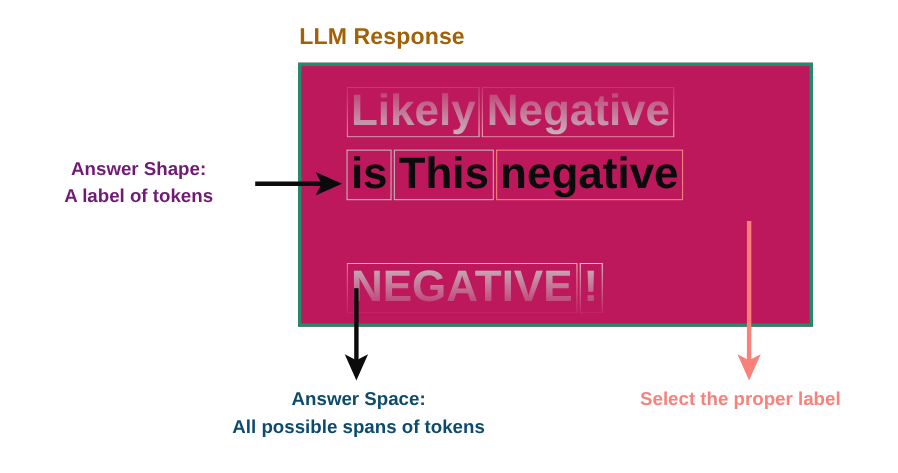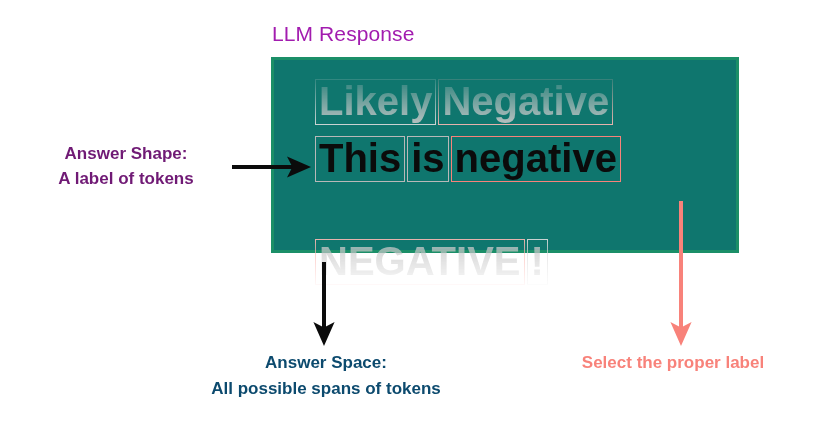--- a/index.html
+++ b/index.html
@@ -15,37 +15,37 @@
     font-family: "Liberation Sans", sans-serif;
     -webkit-font-smoothing: antialiased;
   }
 
   
   #llm-response-caption {
     position: absolute;
     left: 272px;
     top: 22px;
     font-size: 21px;
-    font-weight: normal;
-    color: #a21caf;
+    font-weight: bold;
+    color: #a16207;
     letter-spacing: 0.1px;
     white-space: nowrap;
     text-align: right;
   }
 
   
   #response-box {
     position: absolute;
     left: 271px;
     top: 57px;
     width: 468px;
-    height: 196px;
+    height: 240px;
     border: 3px solid #1b8f68;
     box-sizing: border-box;
-    background: #0f766e;
+    background: #be185d;
   }
 
   
   .token-row {
     position: absolute;
     left: 41px;
     display: flex;
     align-items: flex-start;
     white-space: nowrap;
   }
@@ -142,22 +142,22 @@
 <div id="llm-response-caption">LLM Response</div>
 
 <div id="response-box">
 
   <div class="token-row ghost" id="row-alt-top">
     <span class="token">Likely</span>
     <span class="token red last">Negative</span>
   </div>
 
   <div class="token-row" id="row-main">
+    <span class="token">is</span>
     <span class="token">This</span>
-    <span class="token">is</span>
     <span class="token red last">negative</span>
   </div>
 
   <div class="token-row ghost" id="row-alt-bottom">
     <span class="token red">NEGATIVE</span>
     <span class="token last">!</span>
   </div>
 
 </div>
 

